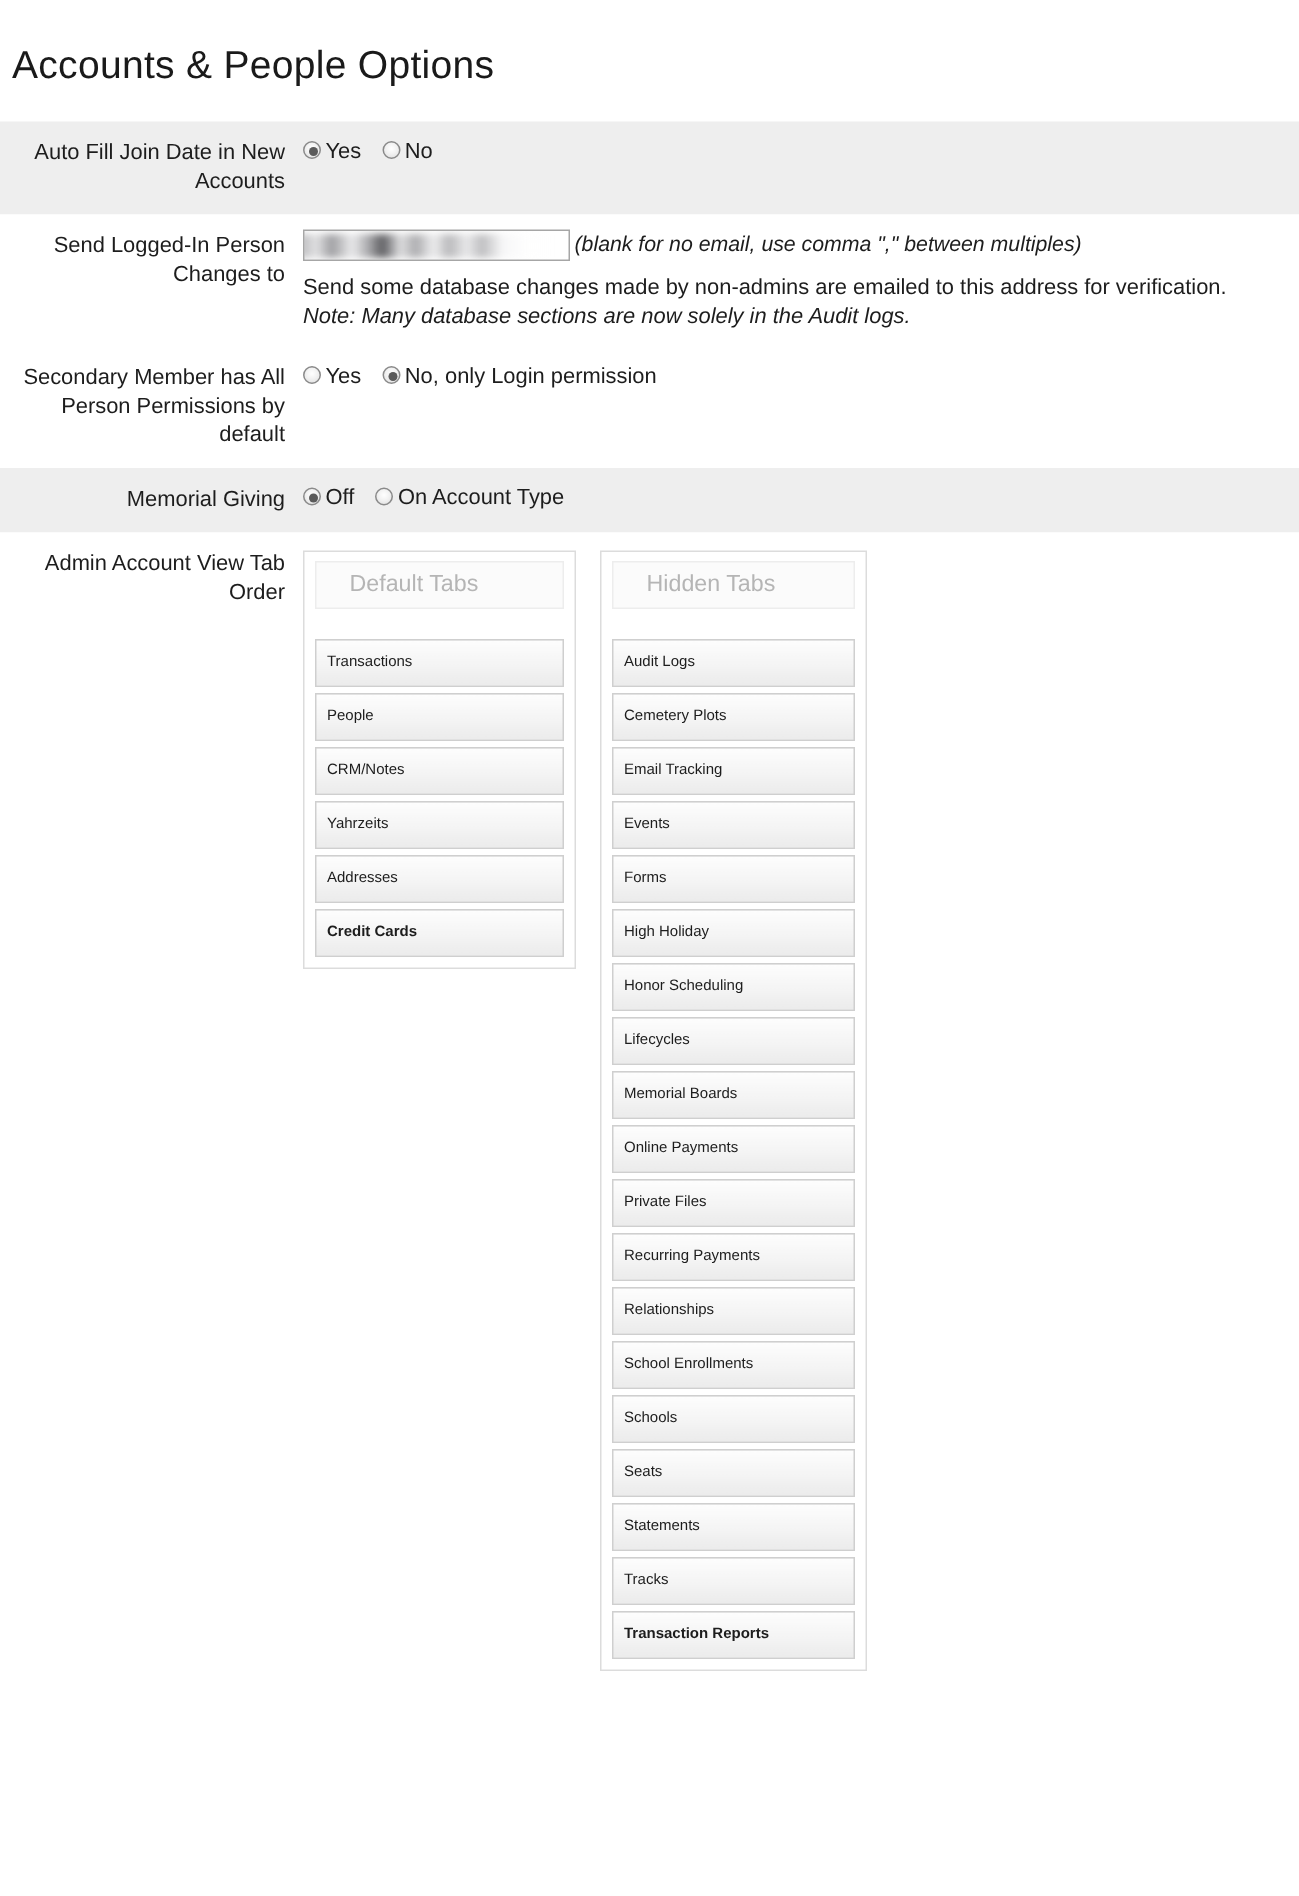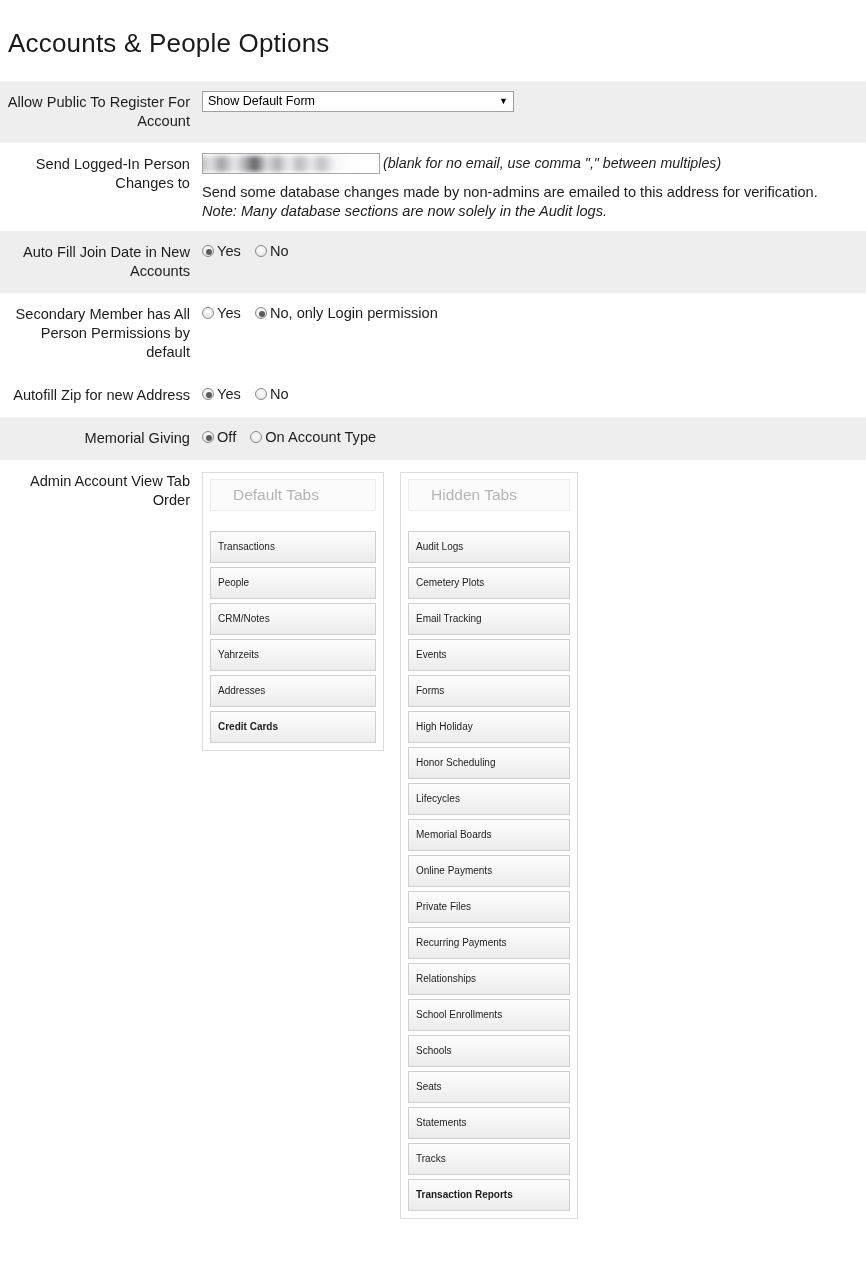--- a/index.html
+++ b/index.html
@@ -175,87 +175,65 @@
   .tab-item:last-child { margin-bottom: 0; font-weight: bold; }
 </style>
 </head>
 <body>
 
 <h1 class="page-title">Accounts &amp; People Options</h1>
 
 <table class="opt-table">
   <tbody>
 
+
     <tr class="opt-row shaded">
-      <td class="lbl-cell">Allow Public To Register For Account</td>
-      <td class="val-cell">
-        <div class="sel">
-          <span>Show Default Form</span>
-          <span class="caret">▼</span>
-        </div>
+      <td class="lbl-cell">Auto Fill Join Date in New Accounts</td>
+      <td class="val-cell">
+        <span class="radio-group">
+          <span class="radio-opt checked">
+            <span class="radio-dot"></span><span>Yes</span>
+          </span>
+          <span class="radio-opt">
+            <span class="radio-dot"></span><span>No</span>
+          </span>
+        </span>
       </td>
     </tr>
 
     <tr class="opt-row plain">
       <td class="lbl-cell">Send Logged-In Person Changes to</td>
       <td class="val-cell">
         <span class="email-wrap">
           <span class="email-input">
             <span class="redacted"></span>
           </span>
         </span><span class="hint-italic">(blank for no email, use comma "," between multiples)</span>
         <div class="desc">
           <span>Send some database changes made by non-admins are emailed to this address for verification.</span>
           <span class="note">Note: Many database sections are now solely in the Audit logs.</span>
         </div>
       </td>
     </tr>
 
-    <tr class="opt-row shaded">
-      <td class="lbl-cell">Auto Fill Join Date in New Accounts</td>
-      <td class="val-cell">
-        <span class="radio-group">
-          <span class="radio-opt checked">
-            <span class="radio-dot"></span><span>Yes</span>
-          </span>
-          <span class="radio-opt">
-            <span class="radio-dot"></span><span>No</span>
-          </span>
-        </span>
-      </td>
-    </tr>
-
     <tr class="opt-row plain">
       <td class="lbl-cell">Secondary Member has All Person Permissions by default</td>
       <td class="val-cell">
         <span class="radio-group">
           <span class="radio-opt">
             <span class="radio-dot"></span><span>Yes</span>
           </span>
           <span class="radio-opt checked">
             <span class="radio-dot"></span><span>No, only Login permission</span>
           </span>
         </span>
       </td>
     </tr>
 
 
-    <tr class="opt-row plain">
-      <td class="lbl-cell">Autofill Zip for new Address</td>
-      <td class="val-cell">
-        <span class="radio-group">
-          <span class="radio-opt checked">
-            <span class="radio-dot"></span><span>Yes</span>
-          </span>
-          <span class="radio-opt">
-            <span class="radio-dot"></span><span>No</span>
-          </span>
-        </span>
-      </td>
-    </tr>
 
     <tr class="opt-row shaded">
       <td class="lbl-cell">Memorial Giving</td>
       <td class="val-cell">
         <span class="radio-group">
           <span class="radio-opt checked">
             <span class="radio-dot"></span><span>Off</span>
           </span>
           <span class="radio-opt">
             <span class="radio-dot"></span><span>On Account Type</span>

